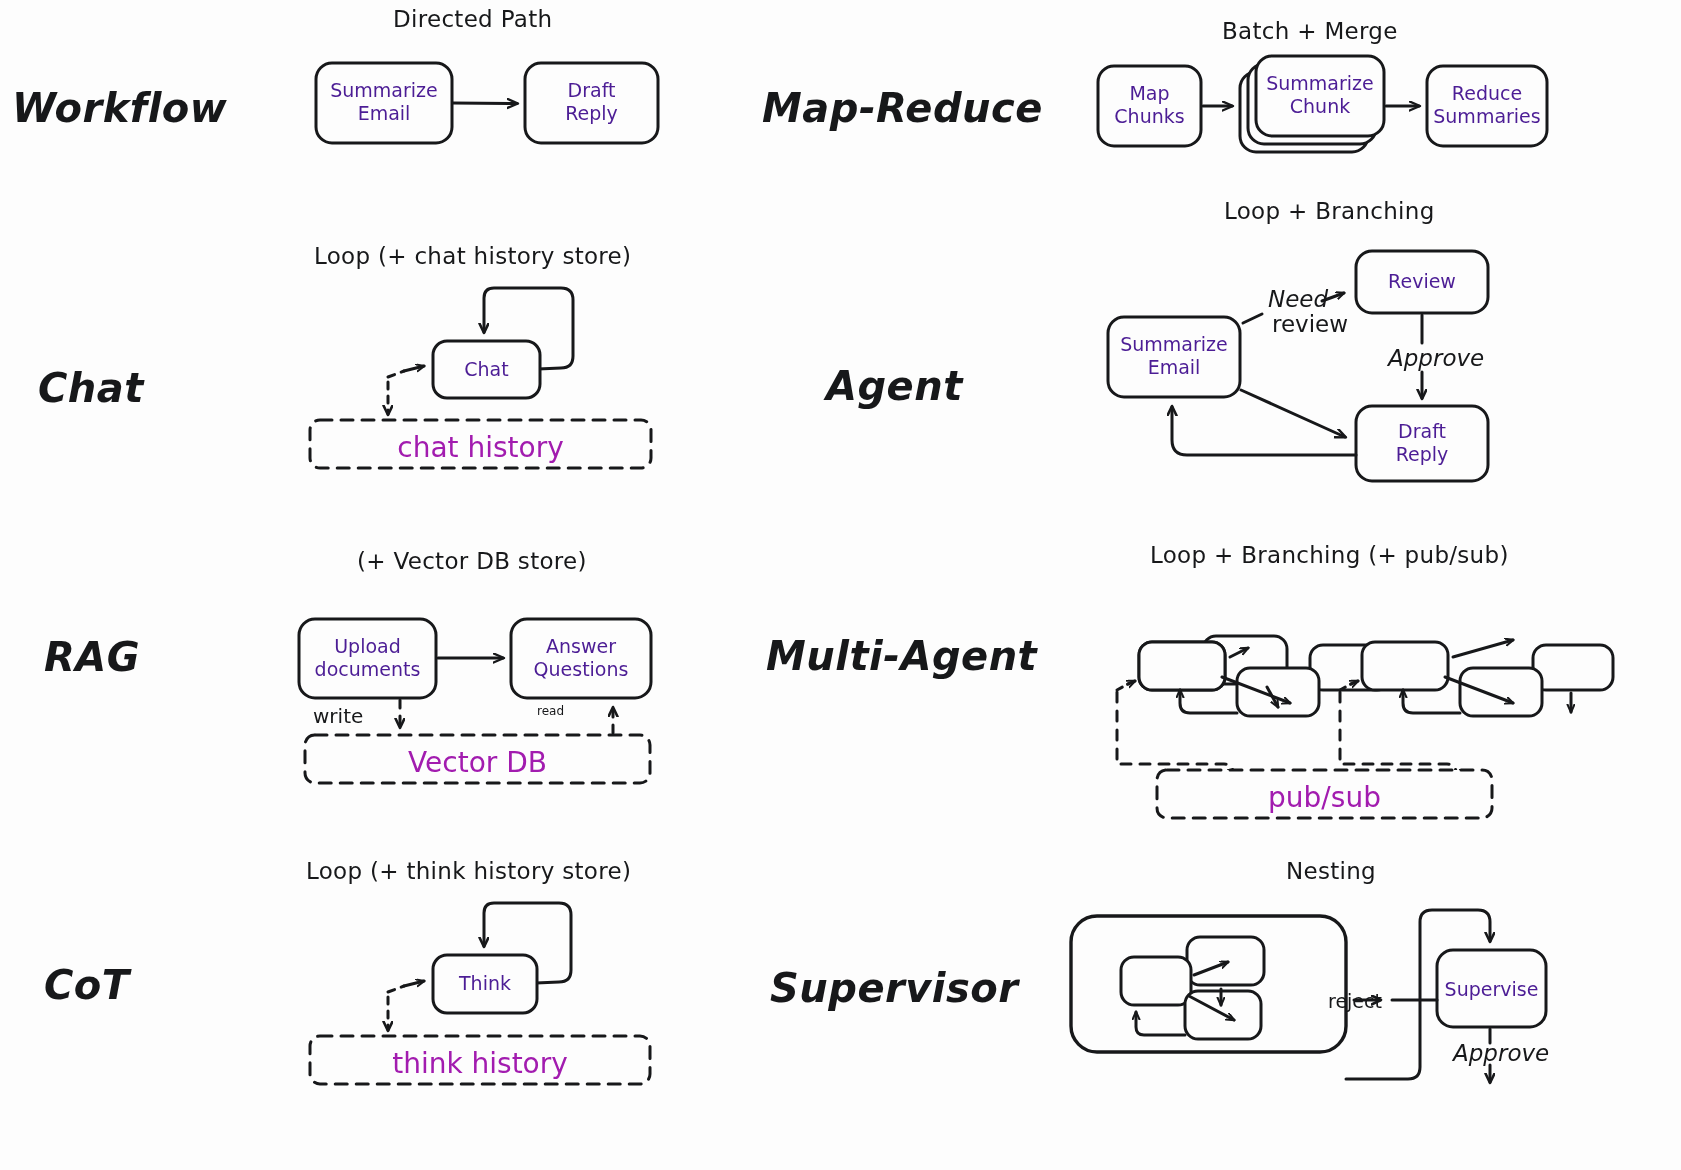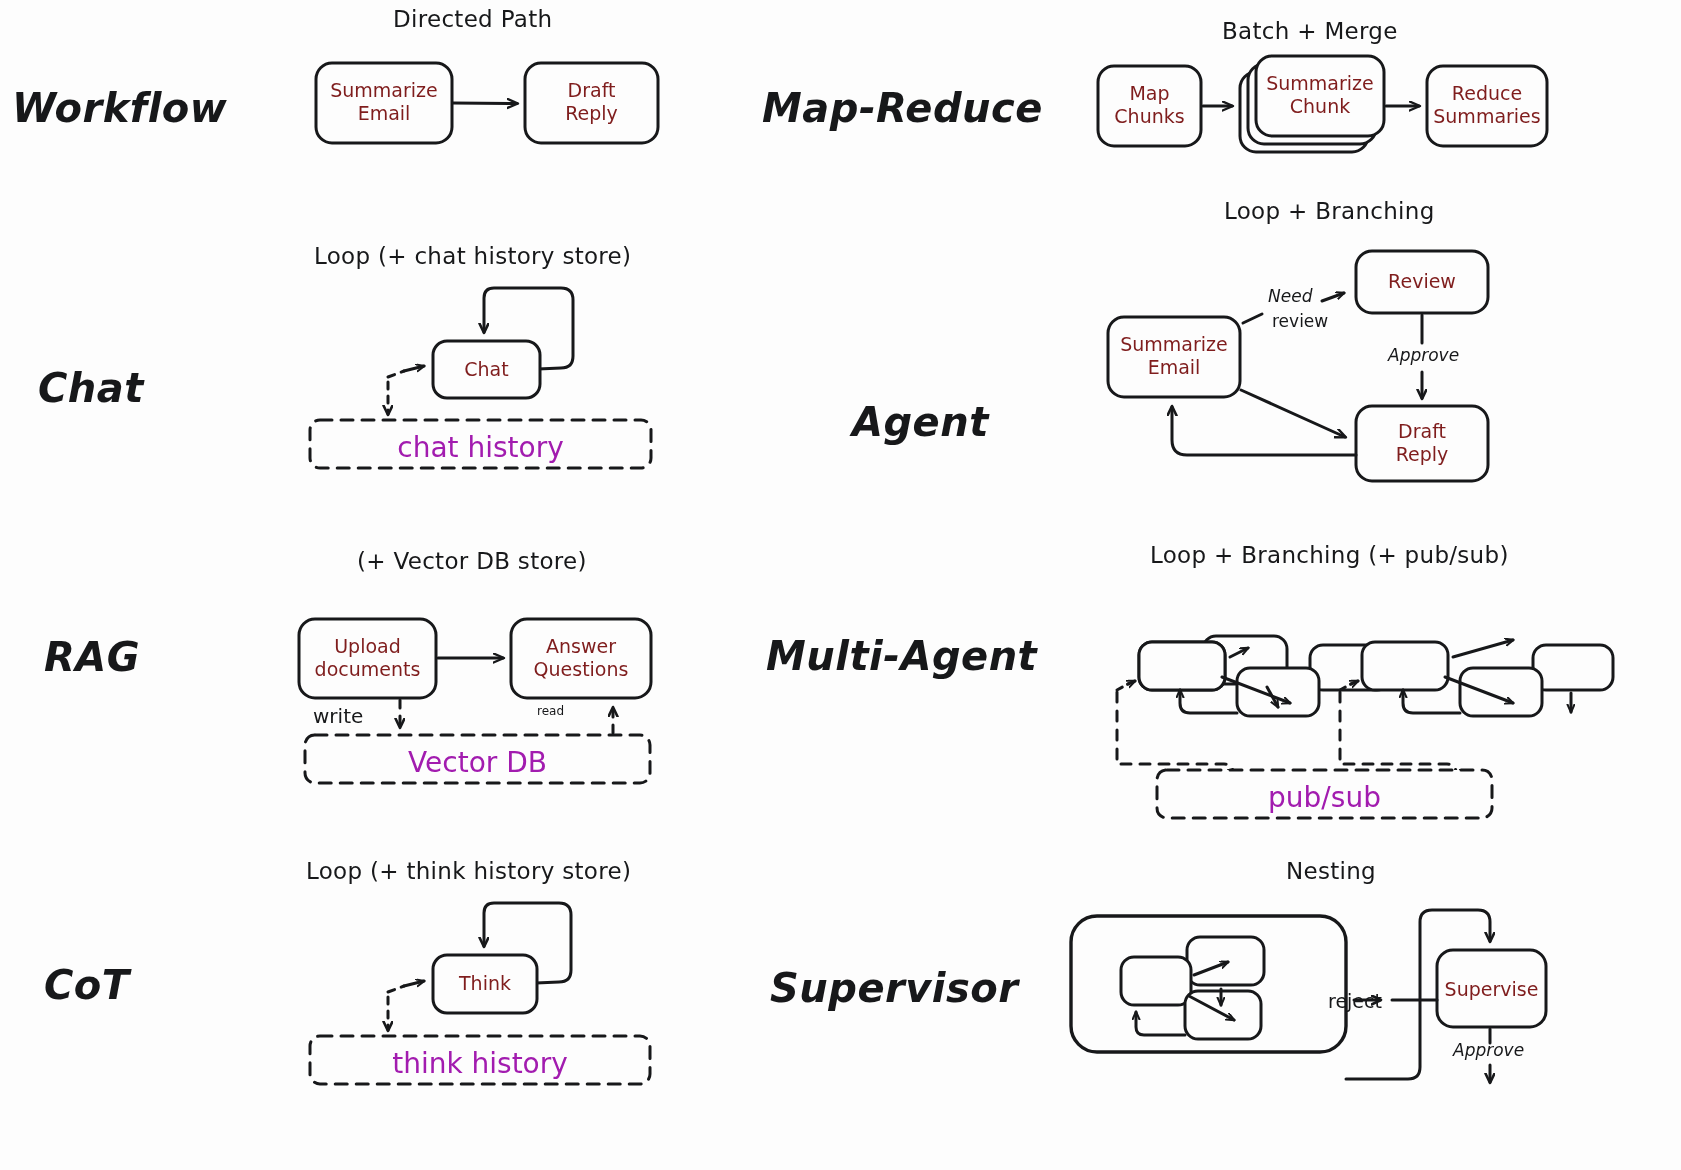--- a/index.html
+++ b/index.html
@@ -27,39 +27,39 @@
     font-family:"DejaVu Sans", sans-serif;
     font-size:23px;
     color:#17181a;
     white-space:nowrap;
     letter-spacing:0.3px;
   }
   .nodetext{
     position:absolute;
     font-family:"DejaVu Sans", sans-serif;
     font-size:19px;
-    color:#7f1d1d;
+    color:#4c1d95;
     text-align:center;
     line-height:1.22;
     white-space:pre-line;
     pointer-events:none;
   }
   .storetext{
     position:absolute;
     font-family:"DejaVu Sans", sans-serif;
     font-size:28px;
     color:#a21caf;
     text-align:center;
     white-space:nowrap;
     pointer-events:none;
   }
   .edgelabel{
     position:absolute;
     font-family:"DejaVu Sans", sans-serif;
-    font-size:17px;
+    font-size:23px;
     color:#17181a;
     white-space:nowrap;
     pointer-events:none;
   }
   .edgelabel.ital{font-style:italic;}
 </style>
 </head>
 <body style="background: rgb(253, 253, 253);">
 
 <div id="stage">
@@ -206,21 +206,21 @@
       </g>
 
     </g>
   </svg>
 
   <div class="rowlabel" style="left:12px;top:85px;">Workflow</div>
   <div class="rowlabel" style="left:38px;top:365px;">Chat</div>
   <div class="rowlabel" style="left:44px;top:634px;">RAG</div>
   <div class="rowlabel" style="left:44px;top:962px;">CoT</div>
   <div class="rowlabel" style="left:762px;top:85px;">Map-Reduce</div>
-  <div class="rowlabel" style="left:852px;top:363px;margin-top:36px;">Agent</div>
+  <div class="rowlabel" style="left:826px;top:363px;">Agent</div>
   <div class="rowlabel" style="left:770px;top:965px;">Supervisor</div>
   <div class="rowlabel" style="left:766px;top:633px;">Multi-Agent</div>
 
   <div class="caption" style="left:393px;top:6px;">Directed Path</div>
   <div class="caption" style="left:1222px;top:18px;">Batch + Merge</div>
   <div class="caption" style="left:314px;top:243px;">Loop (+ chat history store)</div>
   <div class="caption" style="left:1224px;top:198px;">Loop + Branching</div>
   <div class="caption" style="left:357px;top:548px;">(+ Vector DB store)</div>
   <div class="caption" style="left:306px;top:858px;">Loop (+ think history store)</div>
   <div class="caption" style="left:1150px;top:542px;">Loop + Branching (+ pub/sub)</div>

